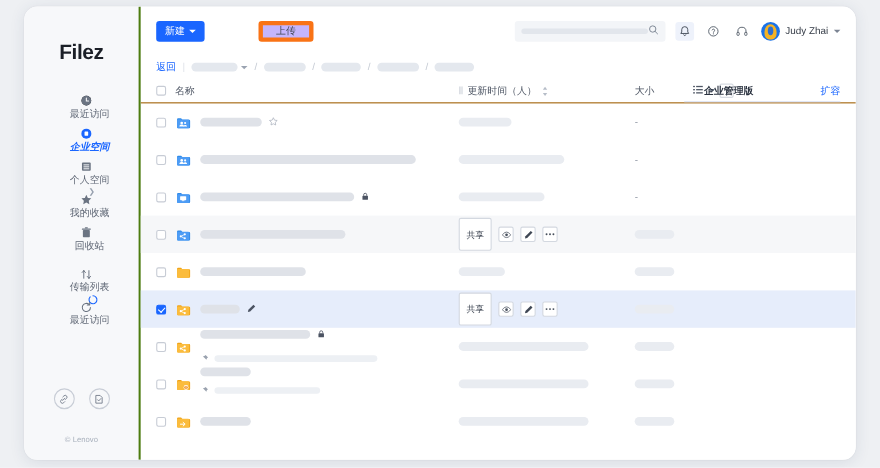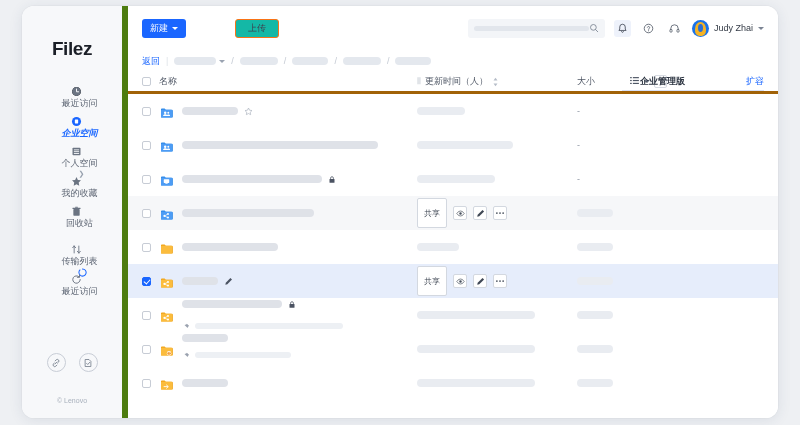--- a/index.html
+++ b/index.html
@@ -18,21 +18,21 @@
     border-radius: 12px;
     box-shadow: 0 2px 14px rgba(40,60,100,0.10), 0 0 0 1px rgba(0,0,0,0.02);
     overflow: hidden;
     display: flex;
   }
 
   
   .sidebar {
     width: 106px; height: 100%;
     background: #f7f8fa;
-    border-right: 6px solid #4d7c0f;
+    border-right: 2px solid #4d7c0f;
     position: relative;
     flex: 0 0 106px;
   }
   .brand {
     font-size: 19px; font-weight: bold; color: #1b1f27;
     letter-spacing: -0.4px;
     text-align: center;
     margin-top: 32px;
   }
   .nav { margin-top: 26px; }
@@ -81,23 +81,23 @@
   }
   .btn-new {
     background: #1a66ff; color: #fff; font-size: 9px;
     height: 19px; padding: 0 8px; border-radius: 3px;
     display: inline-flex; align-items: center; gap: 4px;
     cursor: pointer; border: none; white-space: nowrap;
   }
   .caret-w { width: 0; height: 0; border-left: 3px solid transparent; border-right: 3px solid transparent; border-top: 3px solid #fff; }
   .btn-upload {
     margin-left: 9px;
-    background: #14b8a6; color: #3d4450; font-size: 9px;
+    background: #c4b5fd; color: #3d4450; font-size: 9px;
     height: 19px; padding: 0 12px; border-radius: 3px;
-    border: 1px solid #f97316;
+    border: 4px solid #f97316;
     display: inline-flex; align-items: center; cursor: pointer;
   }
 
   .topright { margin-left: auto; display: flex; align-items: center; gap: 9px; }
   .search-box {
     width: 137px; height: 19px; background: #f3f5f8; border-radius: 3px;
     display: flex; align-items: center; padding: 0 6px; cursor: text;
   }
   .search-skel { flex: 1; height: 5px; border-radius: 3px; background: #e2e6ec; }
   .ico-btn {
@@ -129,21 +129,21 @@
   }
   .crumb-sep { color: #c4cad3; font-size: 9px; }
   .crumb-caret { width: 0; height: 0; border-left: 3px solid transparent; border-right: 3px solid transparent; border-top: 3px solid #9aa3b1; margin-left: 3px; }
   .crumb-first { display: flex; align-items: center; }
 
   
   .tbl { padding: 0 0 0 0; }
   .thead {
     display: flex; align-items: center; height: 22px;
     font-size: 9px; color: #4f5765; padding: 0 14px;
-    border-bottom: 3px solid #a16207;
+    border-bottom: 1px solid #a16207;
     position: relative;
   }
   .th-name { display: flex; align-items: center; gap: 8px; flex: 0 0 275px; }
   .th-time { display: flex; align-items: center; gap: 4px; flex: 0 0 160px; color: #4f5765; }
   .th-size { flex: 0 0 52px; text-align: left; }
   .th-ctrl { display: flex; align-items: center; gap: 4px; }
   .th-right {
     position: absolute; right: 14px; left: 494px; bottom: 0; top: 0;
     display: flex; align-items: center; justify-content: space-between;
     border-bottom: 1px solid #d9e1f5; padding-left: 18px;

